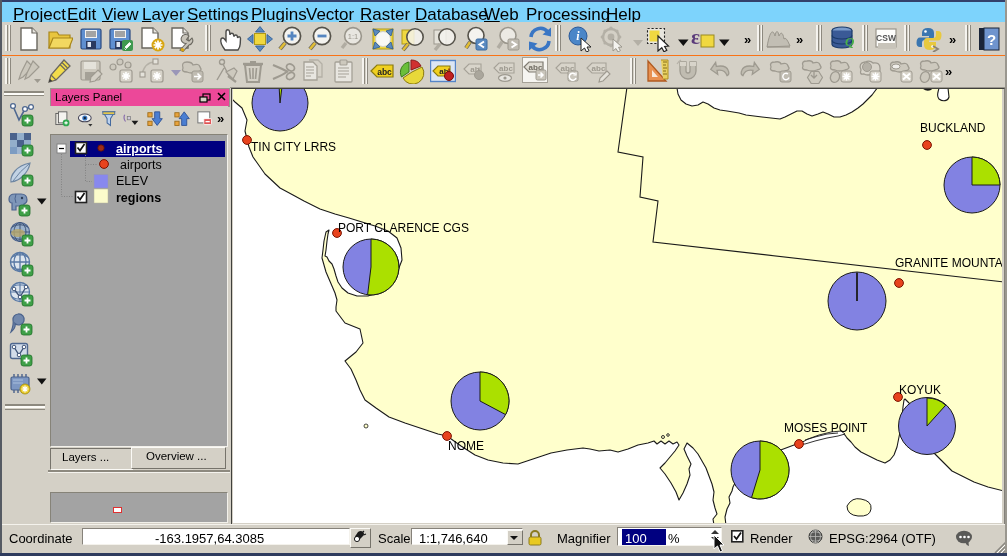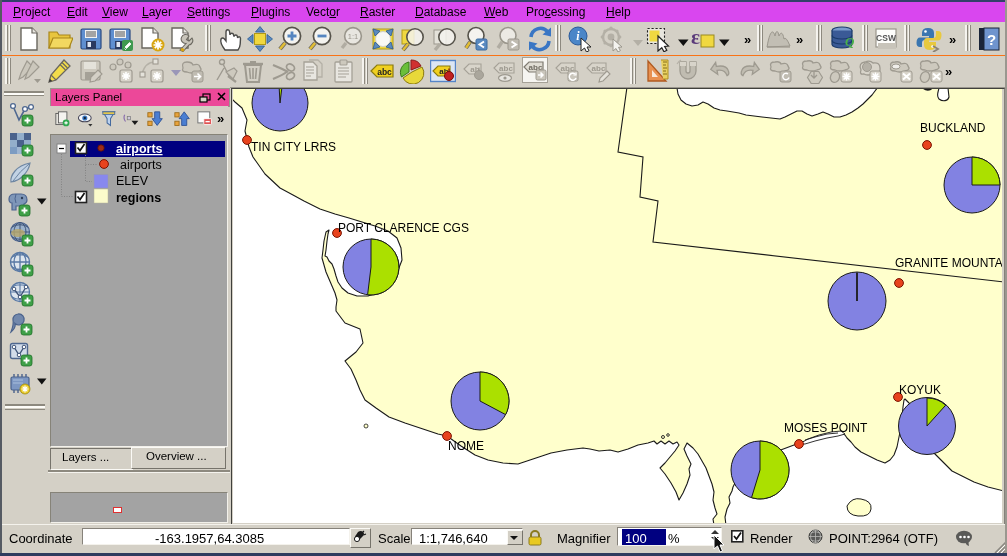--- a/index.html
+++ b/index.html
@@ -4,21 +4,21 @@
 <style>
 html,body{margin:0;padding:0;}
 body{width:1007px;height:556px;overflow:hidden;position:relative;background:#d4d0c6;
  font-family:"Liberation Sans",sans-serif;-webkit-font-smoothing:antialiased;}
 .abs{position:absolute;}
 #topline{left:0;top:0;width:1007px;height:2px;background:#33406b;}
 #leftline{left:0;top:0;width:2px;height:556px;background:#555a63;}
 #rightline{left:1005px;top:0;width:2px;height:556px;background:#9a978f;}
 #botline{left:0;top:553px;width:1007px;height:3px;background:#2e3b5e;}
 
-#menubar{left:2px;top:2px;width:1003px;height:20px;background:#d946ef;color:#000;font-size:12px;}
+#menubar{left:2px;top:2px;width:1003px;height:20px;background:#7dd3fc;color:#000;font-size:17px;}
 #menubar span{position:absolute;top:3px;white-space:pre;}
 
 #tb1{left:2px;top:22px;width:1003px;height:33px;background:#d4d0c6;border-bottom:4px solid #f97316;padding-left:22px;}
 #tb2{left:2px;top:56px;width:1003px;height:31px;background:#d4d0c6;border-bottom:1px solid #9a968d;}
 .ti{position:absolute;width:26px;height:26px;}
 .sep{position:absolute;top:3px;width:7px;height:26px;
  background:linear-gradient(90deg,#f5f3ee 0 2px,#8d897f 2px 3px,#d4d0c6 3px 4px,#f5f3ee 4px 5px,#8d897f 5px 6px,#d4d0c6 6px);}
 .chev{position:absolute;font-size:13px;font-weight:bold;color:#000;}
 
 #ldock{left:2px;top:87px;width:46px;height:466px;background:#d4d0c6;}
@@ -740,21 +740,21 @@
  </svg>
  <svg class="abs" style="left:729px;top:5px" width="13" height="13" viewBox="0 0 13 13">
   <rect x="0.8" y="0.8" width="11" height="11" fill="#fff" stroke="#222" stroke-width="1.6"></rect>
   <path d="M3,6 L5.5,9 L10,2.5" stroke="#111" stroke-width="1.7" fill="none"></path>
  </svg>
  <span class="abs" style="left:748px;top:6px;">Render</span>
  <svg class="abs" style="left:806px;top:4px" width="15" height="15" viewBox="0 0 15 15">
   <circle cx="7.5" cy="7.5" r="6.5" fill="#5a5a58" stroke="#3a3a38" stroke-width="1"></circle>
   <path d="M1,7.5 h13 M7.5,1 v13 M2.5,4 a9,7 0 0 1 10,0 M2.5,11 a9,7 0 0 0 10,0 M7.5,1 a5,6.5 0 0 1 0,13 M7.5,1 a5,6.5 0 0 0 0,13" fill="none" stroke="#b8b8b4" stroke-width="0.8"></path>
  </svg>
- <span class="abs" style="left:827px;top:6px;">POINT:2964 (OTF)</span>
+ <span class="abs" style="left:827px;top:6px;">EPSG:2964 (OTF)</span>
  <svg class="abs" style="left:953px;top:5px" width="19" height="17" viewBox="0 0 19 17">
   <ellipse cx="9" cy="7" rx="8" ry="6.3" fill="#5a5a58"></ellipse>
   <path d="M10,12 q1,3 4,4 q-1,-3 0,-5 z" fill="#5a5a58"></path>
   <circle cx="5.5" cy="7" r="1.3" fill="#fff"></circle>
       <circle cx="9.5" cy="7" r="1.3" fill="#fff"></circle>
       <circle cx="13.5" cy="7" r="1.3" fill="#fff"></circle>
  </svg>
  <svg class="abs" style="left:992px;top:16px" width="13" height="13" viewBox="0 0 13 13">
   <g stroke="#8a8780" stroke-width="1.6">
         <path d="M12,1 L1,12"></path>

